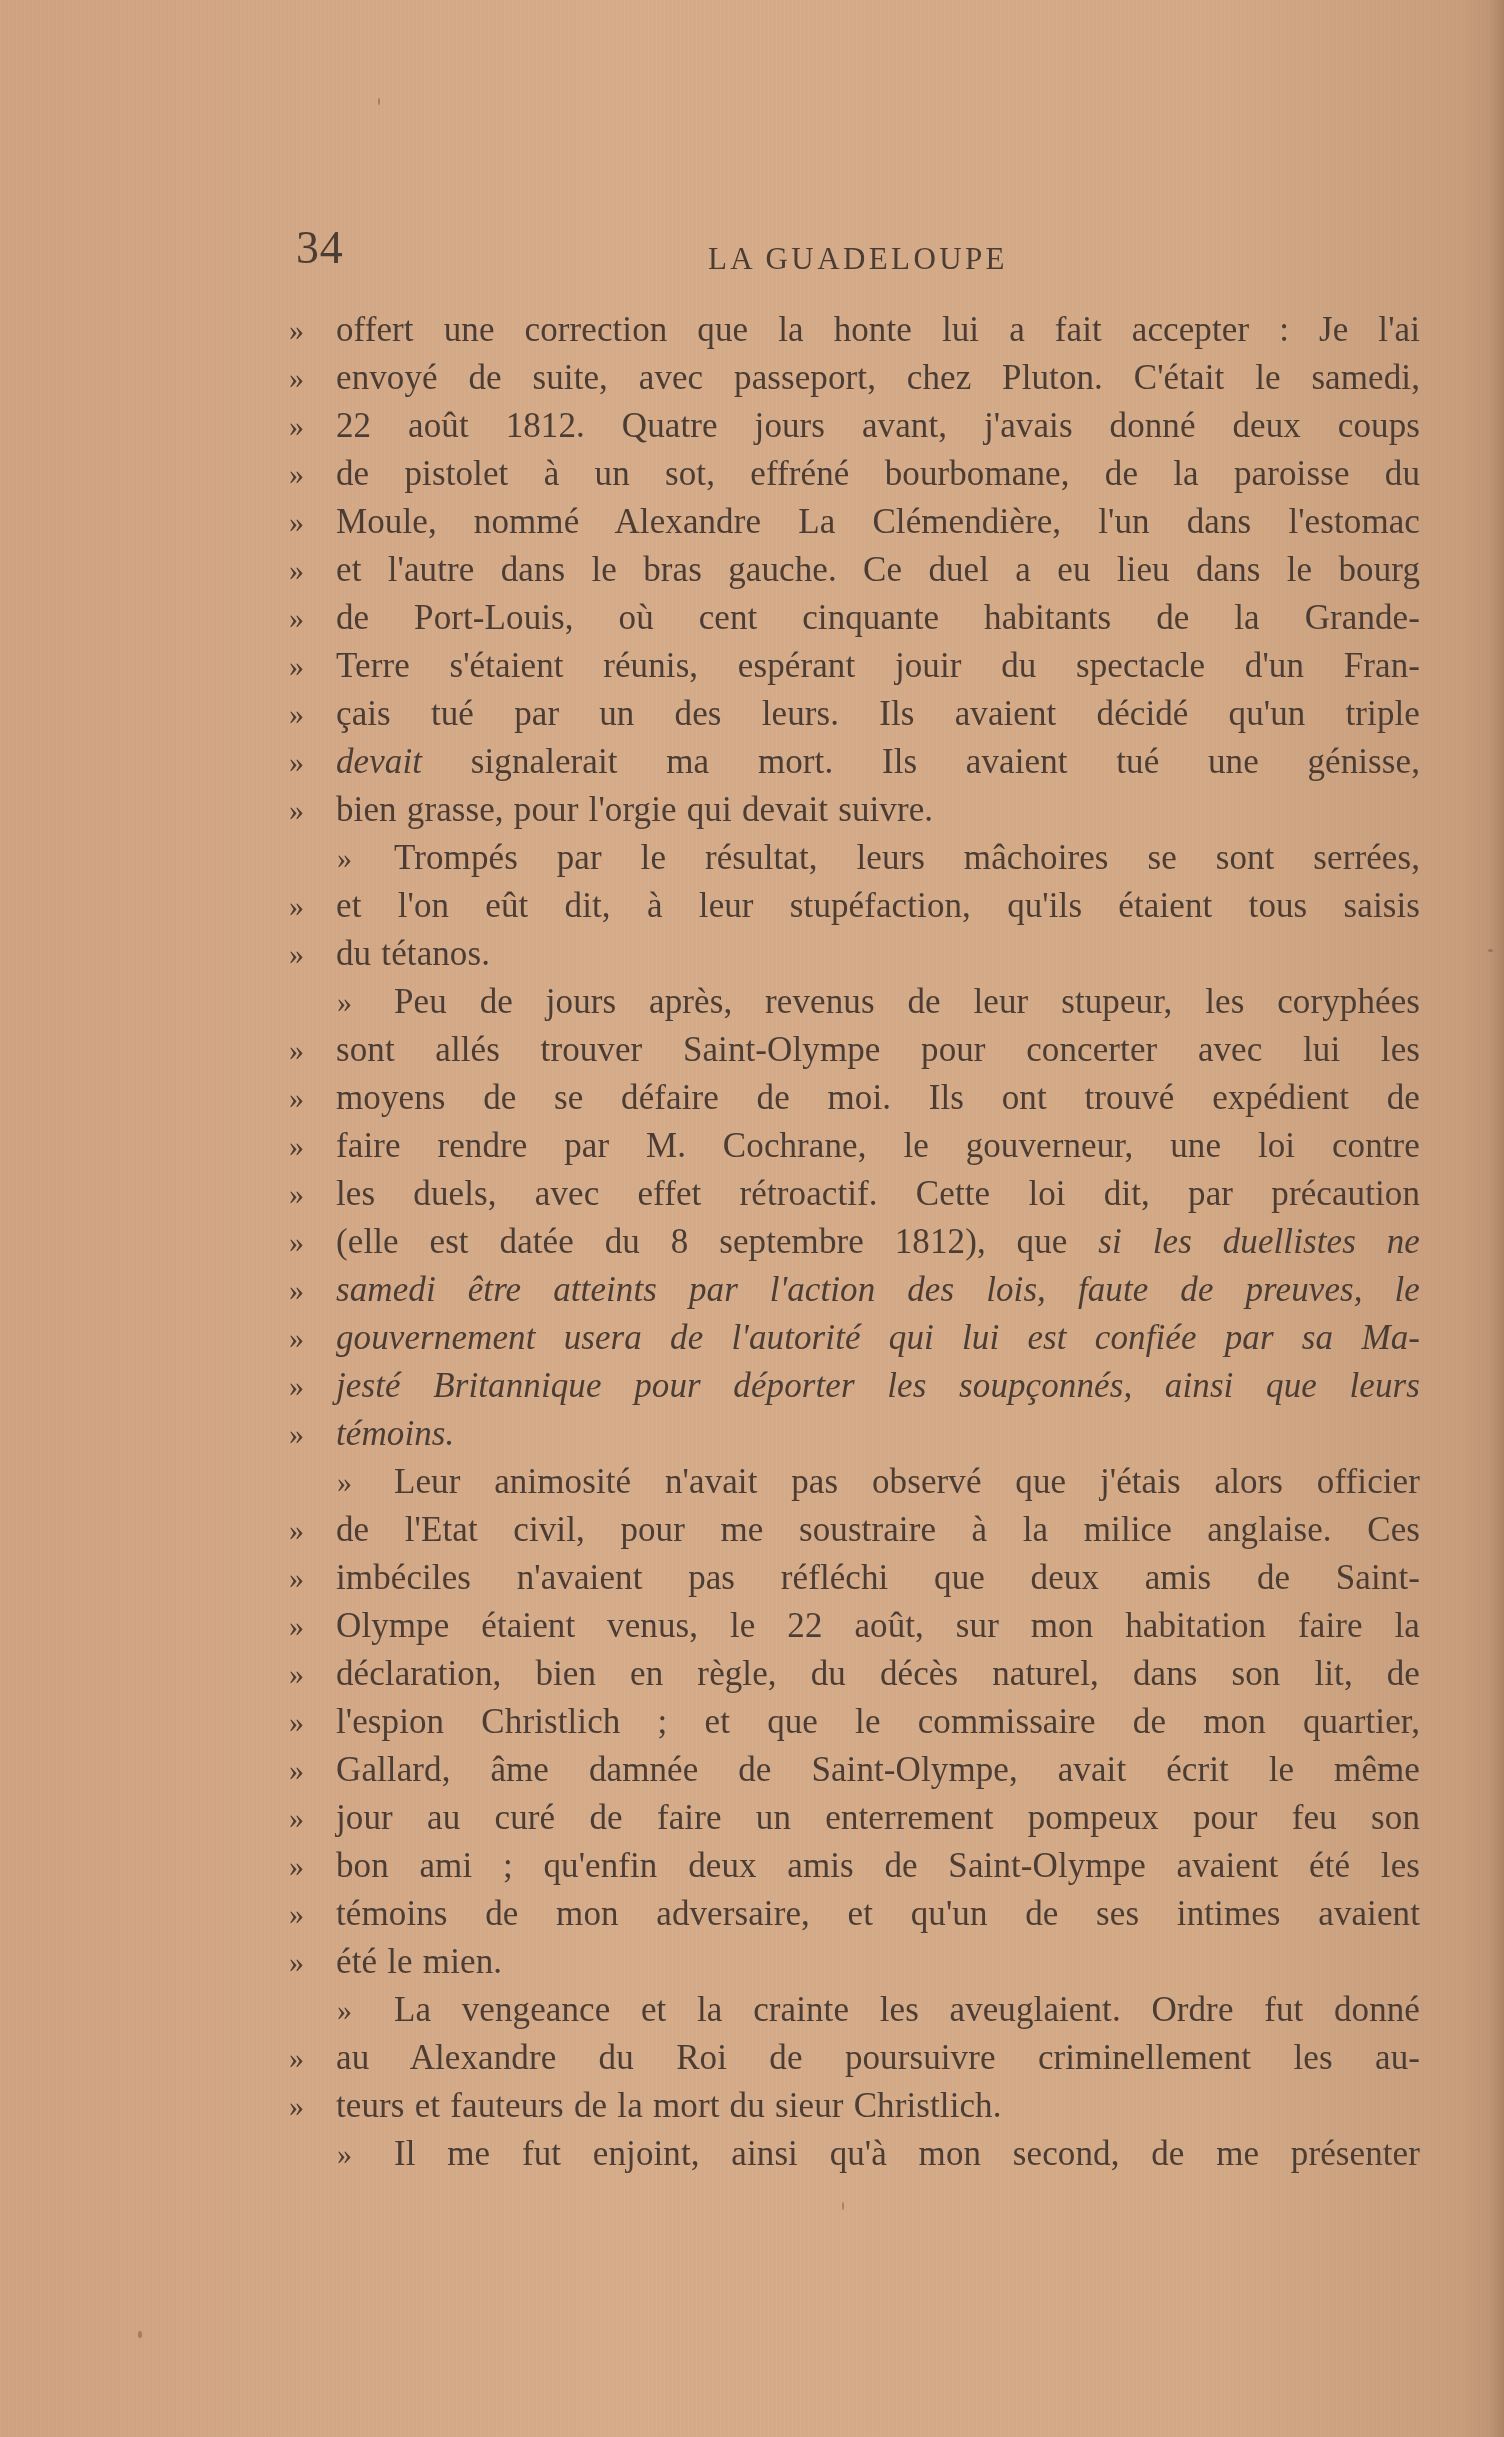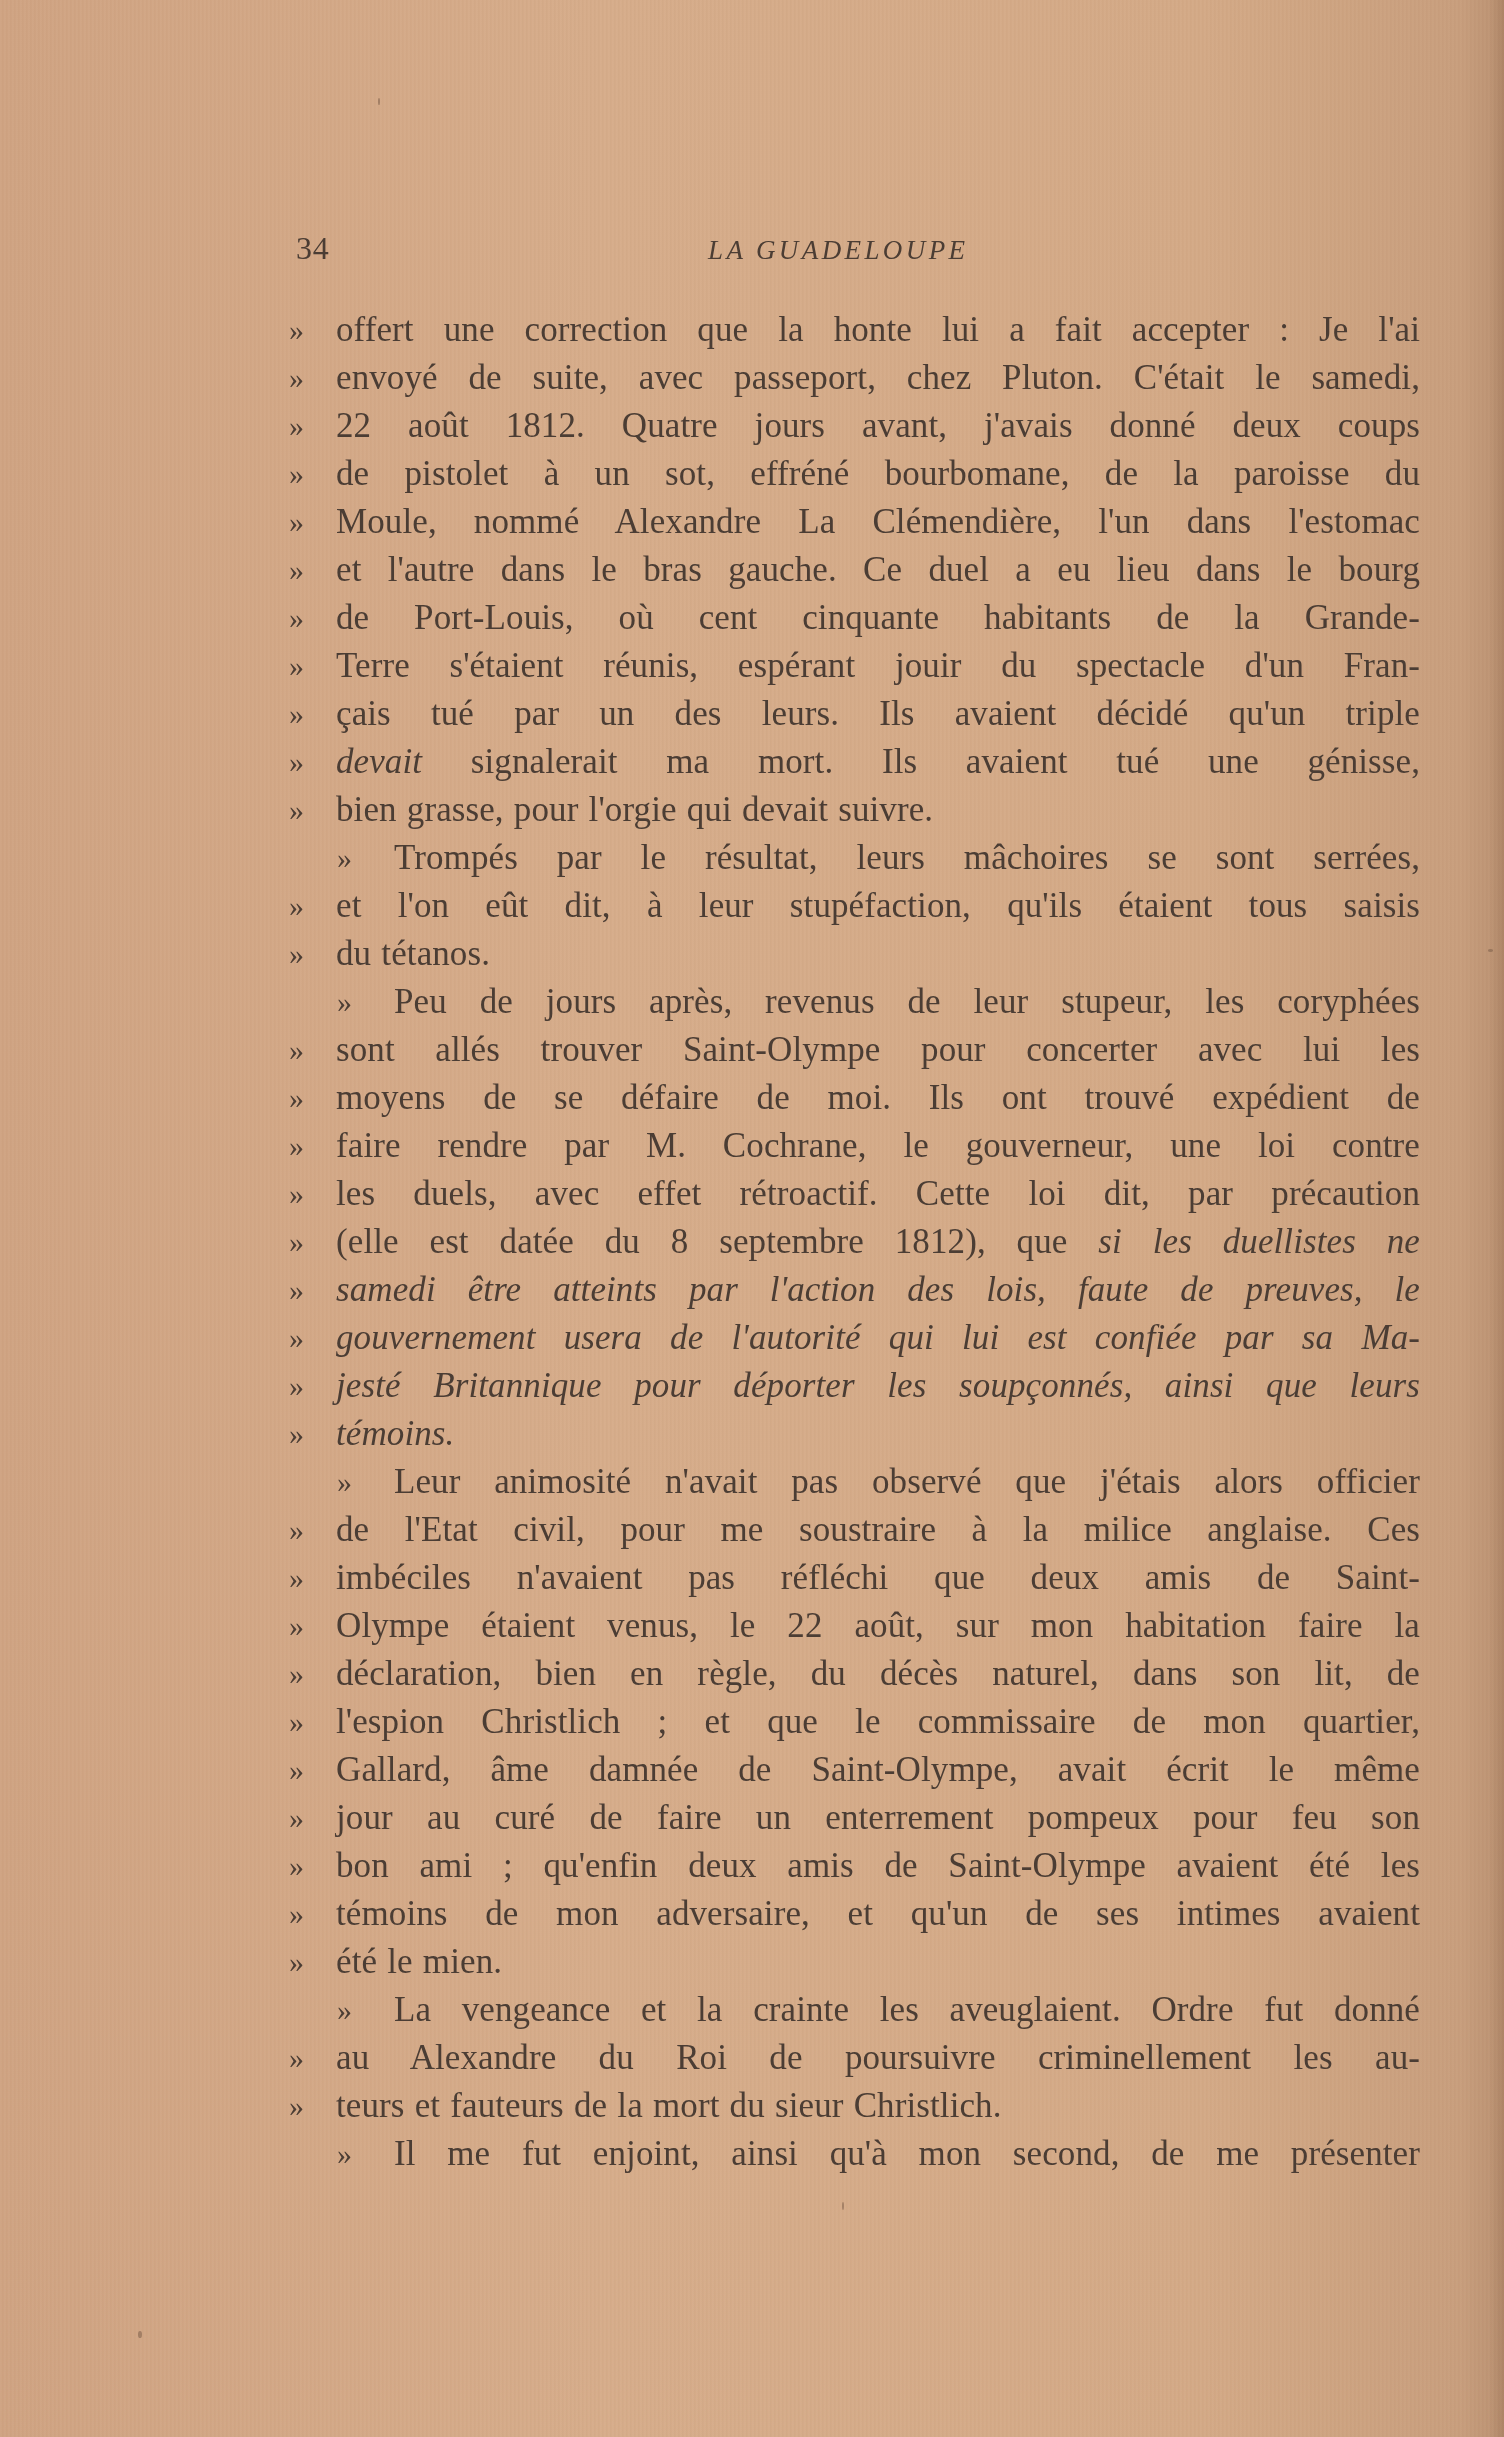--- a/index.html
+++ b/index.html
@@ -28,33 +28,32 @@
       position: absolute;
       top: 228px;
       left: 296px;
       width: 1121px;
       height: 40px;
     }
     .page-number {
       position: absolute;
       left: 0;
       top: 0;
-      font-size: 32px;
+      font-size: 46px;
       line-height: 40px;
       letter-spacing: 0.7px;
     }
     .running-title {
       position: absolute;
       left: 412px;
-      top: 5px;
-      font-size: 27px;
+      top: 14px;
+      font-size: 31px;
       line-height: 34px;
       letter-spacing: 3.4px;
       text-transform: uppercase;
-      font-style: italic;
     }
     .body-text {
       position: absolute;
       top: 306px;
       left: 289px;
       width: 1131px;
     }
     .line {
       position: relative;
       height: 48px;

